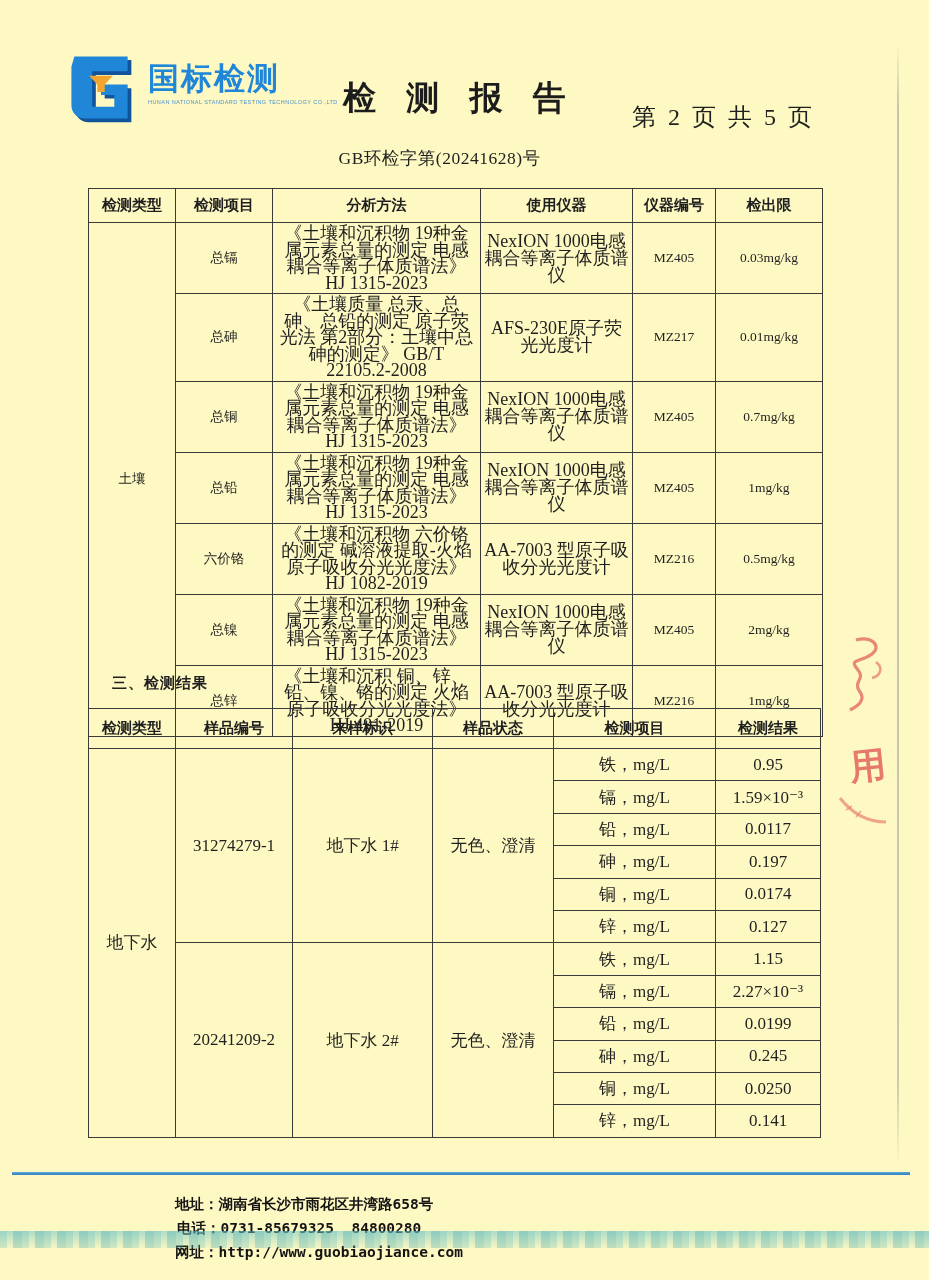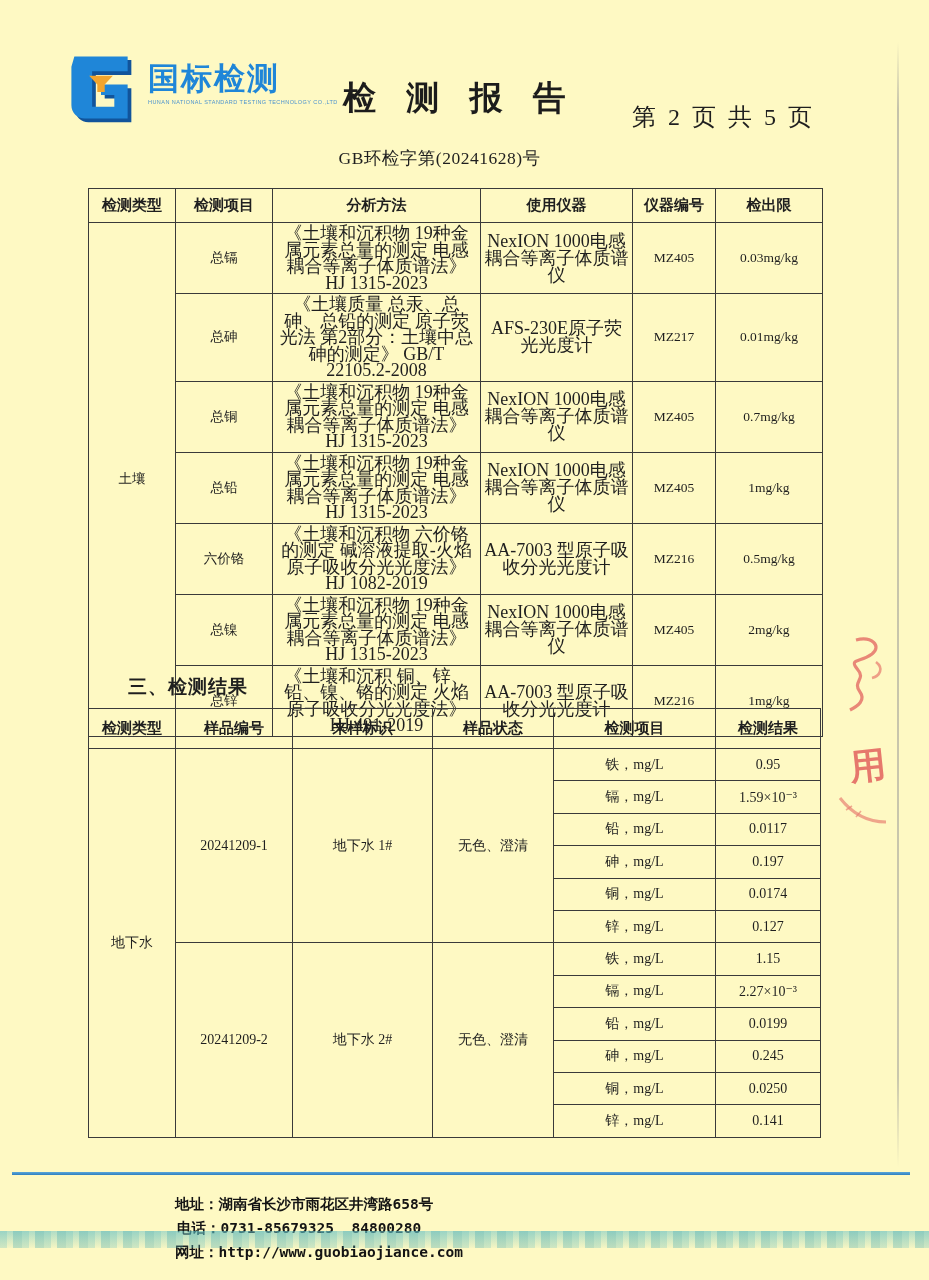--- a/index.html
+++ b/index.html
@@ -24,22 +24,22 @@
   
   table{border-collapse:collapse;table-layout:fixed;background:transparent;}
   td,th{border:1.6px solid #3a3a3a;text-align:center;vertical-align:middle;
     padding:1px 3px;overflow:hidden;}
   th{font-size:15px;font-weight:700;}
   td{font-size:13.5px;}
   .tbl-methods{position:absolute;left:88px;top:188px;width:734px;}
   .tbl-methods td.c-method{font-size:18px;line-height:16.5px;padding:2px 4px;}
   .tbl-methods td.c-instr{font-size:18px;line-height:17px;}
   .tbl-results{position:absolute;left:88px;top:708px;width:732px;}
-  .tbl-results td{font-size:14px;}
-  .section-title{position:absolute;left:128px;top:674px;font-size:19px;font-weight:600;letter-spacing:1px;}
+  .tbl-results td{font-size:17px;}
+  .section-title{position:absolute;left:112px;top:674px;font-size:15px;font-weight:600;letter-spacing:1px;}
   
   .footer-rule{position:absolute;left:12px;top:1172px;width:898px;height:3px;
     background:linear-gradient(180deg,#5aa6d8,#2e7fc0);}
   .footer{position:absolute;left:175px;top:1192px;width:700px;
     font-family:"DejaVu Sans Mono","Liberation Mono",monospace;
     font-weight:700;font-size:14.5px;color:#141414;}
   .footer-row{display:flex;white-space:pre;line-height:24px;flex-direction:column;}
   .footer-col-l{width:315px;}
   .footer-col-r{margin-left:2px;}
   
@@ -162,21 +162,21 @@
         <tr style="height:40px">
       <th>检测类型</th>
       <th>样品编号</th>
       <th>来样标识</th>
       <th>样品状态</th>
       <th>检测项目</th>
       <th>检测结果</th>
     </tr>
     <tr style="height:32.4px">
       <td rowspan="12">地下水</td>
-      <td rowspan="6">20241209-1</td>
+      <td rowspan="6">31274279-1</td>
       <td rowspan="6">地下水 1#</td>
       <td rowspan="6">无色、澄清</td>
       <td>铁，mg/L</td>
       <td>0.95</td>
     </tr>
     <tr style="height:32.4px">
       <td>镉，mg/L</td>
       <td>1.59×10⁻³</td>
     </tr>
     <tr style="height:32.4px">

